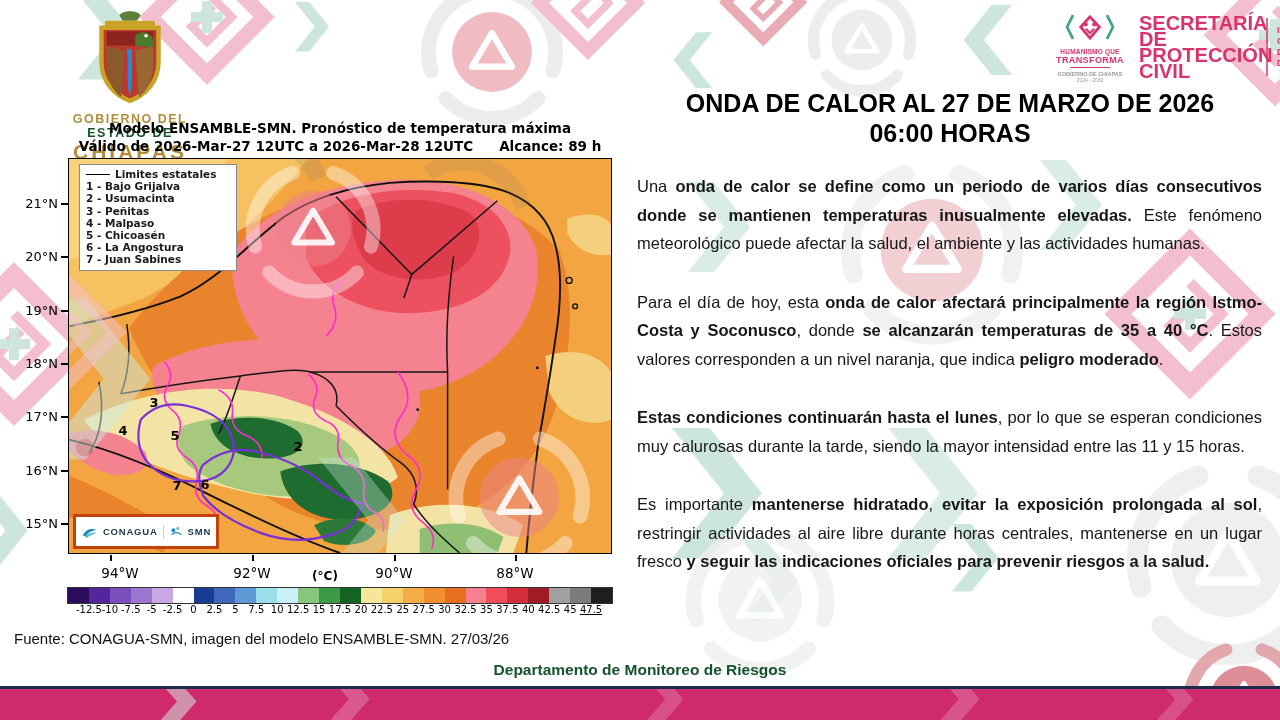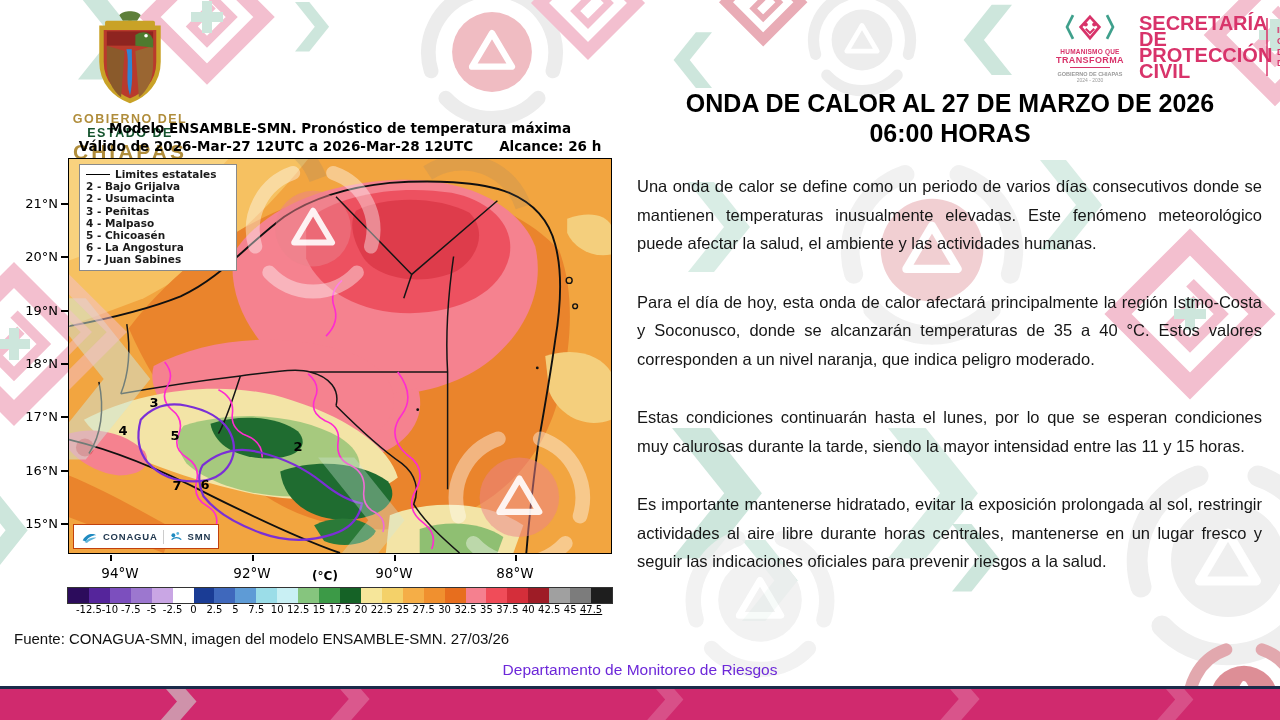--- a/index.html
+++ b/index.html
@@ -42,22 +42,22 @@
   .bl { fill:none; stroke:#151515; stroke-width:1.5; }
   .rl { fill:none; stroke:#FF2BD0; stroke-width:1.6; }
   .pl { fill:none; stroke:#7B2FD6; stroke-width:2.2; stroke-linejoin:round; }
 
   .map-legend { position:absolute; left:10px; top:5px; width:158px; background:#fff; border:1px solid #8a8a8a;
     padding:3px 6px 4px 6px; font-family:"DejaVu Sans", sans-serif; font-weight:bold;
     font-size:10.5px; line-height:12.2px; color:#1a1a1a; z-index:2; }
   .legend-title-row { display:flex; align-items:center; gap:5px; }
   .legend-line { display:inline-block; width:24px; height:0; border-top:1.5px solid #000; }
 
-  .conagua-box { position:absolute; left:4px; bottom:4px; width:146px; height:25px; background:#fff;
-    border:1px solid #c2410c; display:flex; align-items:center; justify-content:center; gap:5px; z-index:2; }
+  .conagua-box { position:absolute; left:4px; bottom:4px; width:146px; height:35px; background:#fff;
+    border:3px solid #c2410c; display:flex; align-items:center; justify-content:center; gap:5px; z-index:2; }
   .conagua-box .lbl { font-size:9.5px; font-weight:bold; letter-spacing:.8px; color:#21384f; }
   .conagua-box .sep { width:1px; height:14px; background:#ccc; }
 
   .map-numbers { position:absolute; inset:0; z-index:2; }
   .map-num { position:absolute; transform:translate(-50%,-50%); font-family:"DejaVu Sans", sans-serif;
     font-weight:bold; font-size:13px; color:#000; }
 
   .lat-axis, .lon-axis { position:absolute; inset:0; }
   .lat-label { position:absolute; left:16px; width:42px; text-align:right;
     font-family:"DejaVu Sans", sans-serif; font-size:13px; color:#000; }
@@ -75,26 +75,26 @@
   .cb-tick { position:absolute; transform:translateX(-50%); font-family:"DejaVu Sans", sans-serif;
     font-size:10px; color:#000; white-space:nowrap; }
   .init-label { position:absolute; left:68px; top:616px; width:544px; text-align:right;
     font-family:"DejaVu Sans", sans-serif; font-weight:bold; font-size:13.5px; color:#000; }
 
   
   .bulletin-title { position:absolute; left:637px; top:88px; width:626px; text-align:center;
     font-size:25px; font-weight:bold; line-height:30px; color:#000; }
   .bulletin-body { position:absolute; left:637px; top:172px; width:625px; }
   .bulletin-body p { font-size:16.5px; line-height:28.5px; text-align:justify; color:#161616; margin-bottom:30px; }
-  .bulletin-body .b { font-weight:normal; }
+  .bulletin-body .b { font-weight:bold; }
 
   
   .source-line { position:absolute; left:14px; top:630px; font-size:15px; color:#111; }
   .department-line { position:absolute; left:0; top:661px; width:1280px; text-align:center;
-    font-weight:normal; font-size:15.5px; color:#6d28d9; }
+    font-weight:bold; font-size:15.5px; color:#14532d; }
   .bottom-bar { position:absolute; left:0; top:686px; width:1280px; height:34px;
     background:#D02A6E; border-top:3px solid #1B2B4A; overflow:hidden; z-index:2; }
   .bottom-bar svg { position:absolute; inset:0; width:100%; height:100%; }
 
   
   .petal { fill:none; stroke:var(--petal,#E9E9E9); stroke-width:14; stroke-linecap:round; }
   .pc-circle { fill:var(--circ,#E9E9E9); }
   .pc-tri { fill:none; stroke:var(--tri,#ffffff); stroke-width:6; stroke-linejoin:round; }
 </style>
 </head>
@@ -204,21 +204,21 @@
         <div>INSTITUTO PARA LA</div>
         <div>GESTIÓN INTEGRAL</div>
         <div>DE RIESGOS DE DESASTRES</div>
         <div>DEL ESTADO DE CHIAPAS</div>
       </div>
     </div>
 
     <div class="map-title">
       <div>Modelo ENSAMBLE-SMN. Pronóstico de temperatura máxima</div>
       <div>
-        <span>Válido de 2026-Mar-27 12UTC a 2026-Mar-28 12UTC</span><span class="gap"></span><span>Alcance: 26 h</span>
+        <span>Válido de 2026-Mar-27 12UTC a 2026-Mar-28 12UTC</span><span class="gap"></span><span>Alcance: 89 h</span>
       </div>
     </div>
 
     <div class="map-plot">
       <svg class="map-svg" viewBox="0 0 544 396" preserveAspectRatio="none">
         <rect width="544" height="396" fill="#F2A540"></rect>
         <path d="M0,0 H240 C200,50 150,100 75,140 L0,168 Z" fill="#F6C161"></path>
         <path d="M0,0 H160 C125,38 70,78 0,102 Z" fill="#F9D27E"></path>
         <path d="M60,170 C110,105 185,50 270,34 C355,18 445,40 492,92 C508,135 504,185 494,230 C482,285 452,325 408,350 C345,385 250,378 192,335 C140,297 90,240 60,170 Z" fill="#EA842C"></path>
         <path d="M165,95 C195,48 258,24 328,21 C398,18 452,46 468,88 C478,132 458,176 418,206 C368,242 288,248 233,218 C190,194 158,145 165,95 Z" fill="#F5828F"></path>
@@ -264,21 +264,21 @@
         <circle cx="350" cy="252" r="1.4" fill="#111"></circle>
           <circle cx="470" cy="210" r="1.4" fill="#111"></circle>
       </svg>
 
       <div class="map-legend">
         <div class="legend-title-row">
           <span class="legend-line"></span>
           <span>Limites estatales</span>
         </div>
         <div>
-            <div>2 - Bajo Grijalva</div>
+            <div>1 - Bajo Grijalva</div>
             <div>2 - Usumacinta</div>
             <div>3 - Peñitas</div>
             <div>4 - Malpaso</div>
             <div>5 - Chicoasén</div>
             <div>6 - La Angostura</div>
             <div>7 - Juan Sabines</div>
           </div>
       </div>
 
       <div class="conagua-box">

